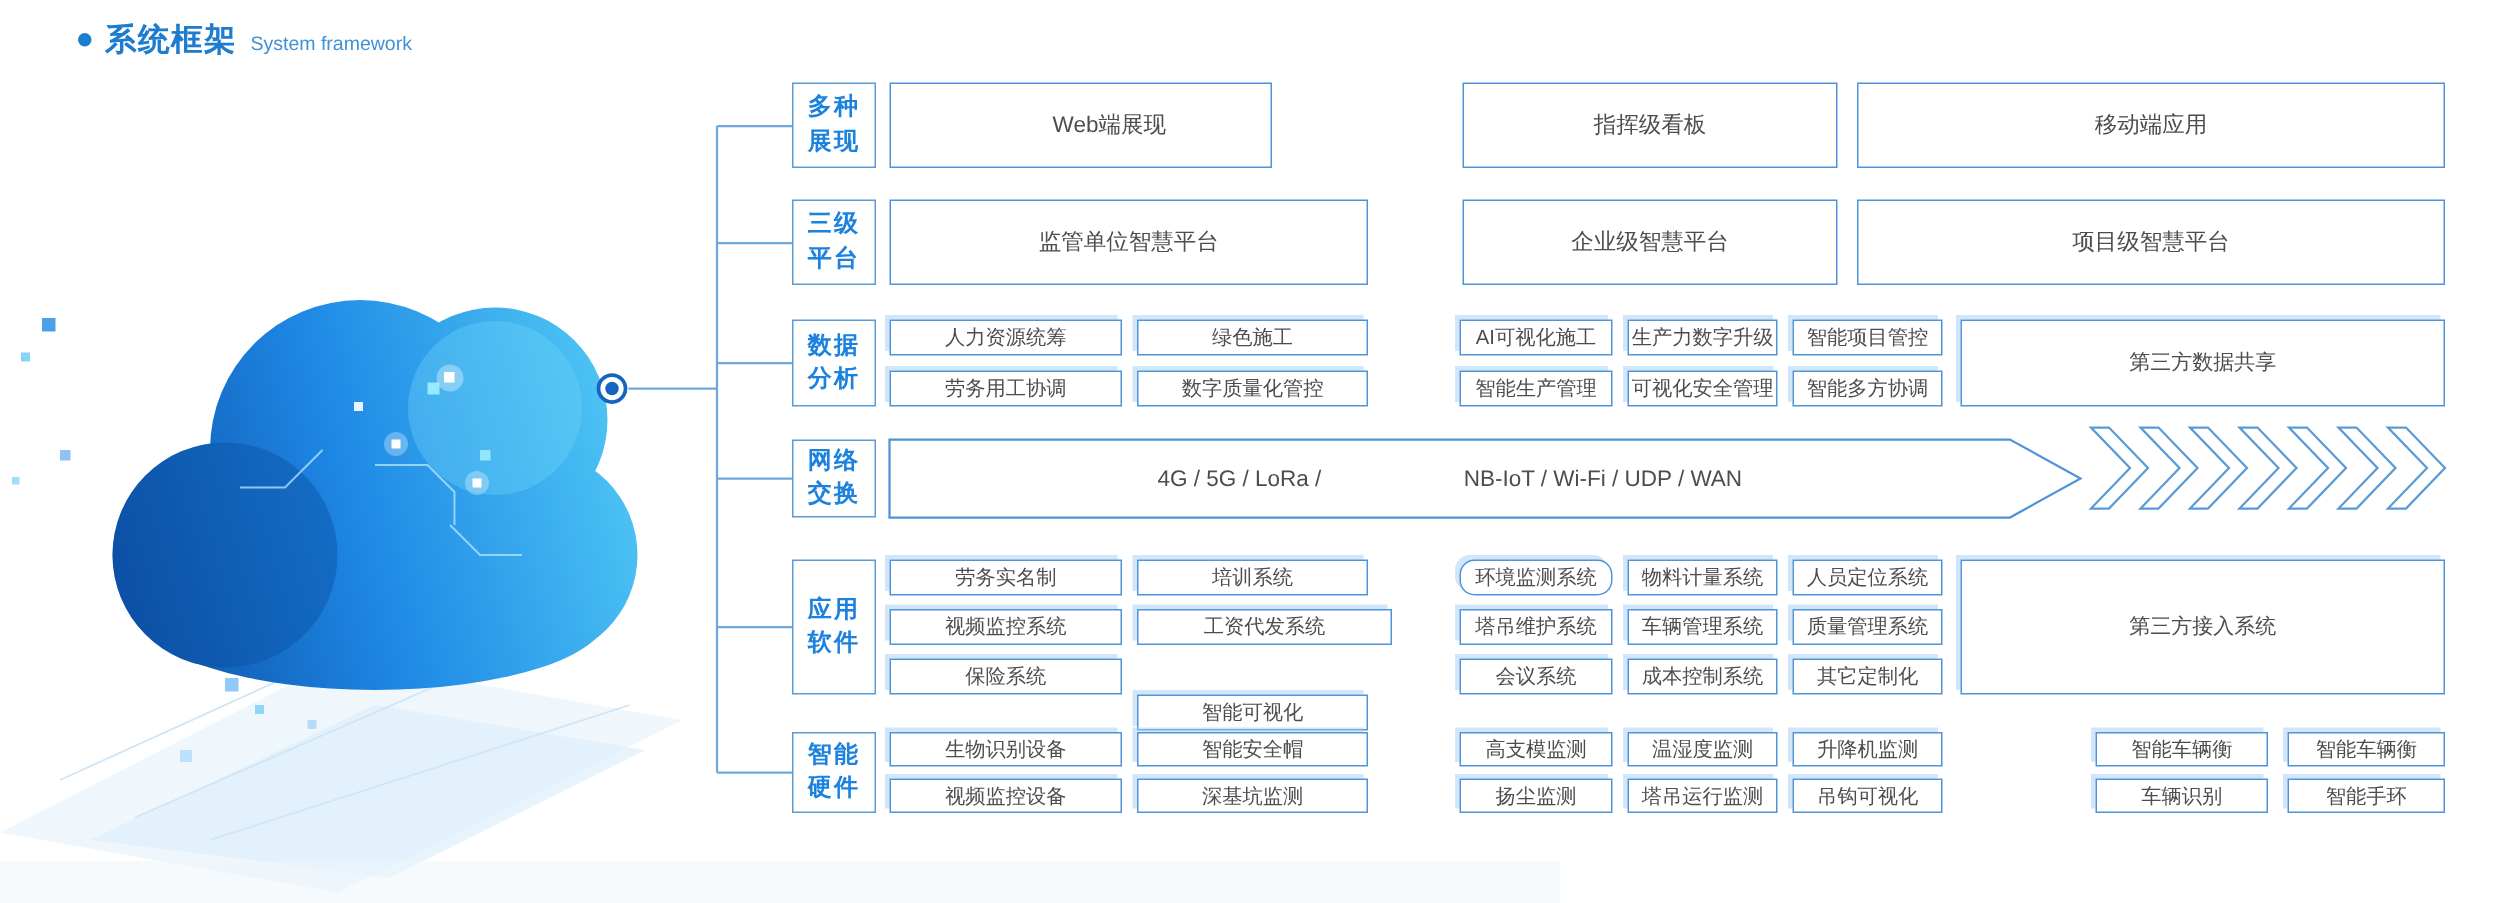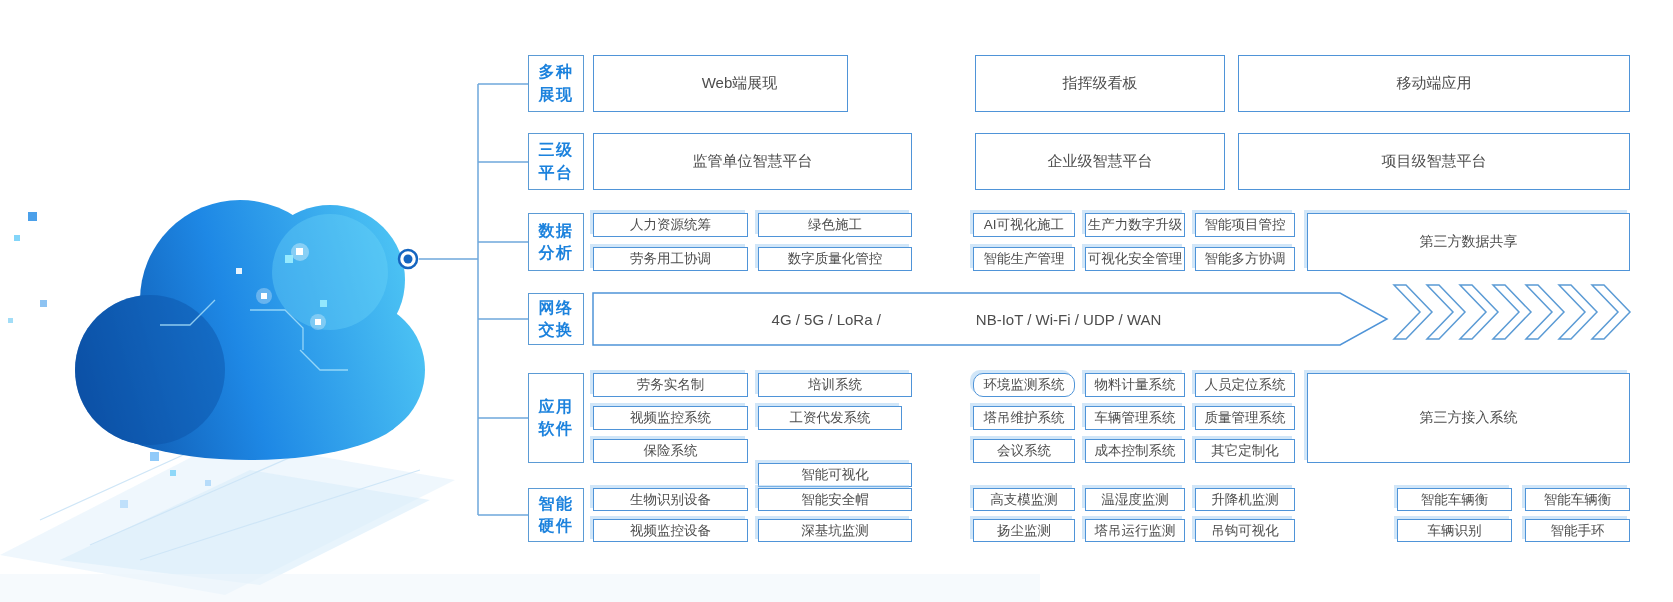--- a/index.html
+++ b/index.html
@@ -19,20 +19,25 @@
   .bx.cat{flex-direction:column;color:#1c82dd;font-weight:bold;font-size:16px;
           line-height:1.4;letter-spacing:1.5px;border-color:#5b9bd5;}
   .net-text{position:absolute;display:flex;align-items:center;justify-content:center;
             gap:95px;color:#4d4d4d;font-size:15px;z-index:2;}
 </style>
 </head>
 <body>
 
 <div id="stage">
 
+  <div class="title">
+    <span class="bullet"></span>
+    <span class="title-zh">系统框架</span>
+    <span class="title-en">System framework</span>
+  </div>
 
   <svg id="art" width="1673" height="602" viewBox="0 0 1673 602">
     <defs>
       <linearGradient id="gc" gradientUnits="userSpaceOnUse" x1="80" y1="390" x2="430" y2="290">
         <stop offset="0" stop-color="#0d52a8"></stop>
         <stop offset="0.45" stop-color="#1e88e5"></stop>
         <stop offset="1" stop-color="#50c8f5"></stop>
       </linearGradient>
     </defs>
 
@@ -136,21 +141,21 @@
     <div class="bx cat" style="left: 528px; top: 373px; width: 56px; height: 90px;">
       <span>应用</span>
       <span>软件</span>
     </div>
     <div class="bx small" style="left: 593px; top: 373px; width: 155px; height: 24px;">劳务实名制</div>
     <div class="bx small" style="left: 758px; top: 373px; width: 154px; height: 24px;">培训系统</div>
     <div class="bx small" style="left: 973px; top: 373px; width: 102px; height: 24px; border-radius: 10px;">环境监测系统</div>
     <div class="bx small" style="left: 1085px; top: 373px; width: 100px; height: 24px;">物料计量系统</div>
     <div class="bx small" style="left: 1195px; top: 373px; width: 100px; height: 24px;">人员定位系统</div>
     <div class="bx small" style="left: 593px; top: 406px; width: 155px; height: 24px;">视频监控系统</div>
-    <div class="bx small" style="left: 758px; top: 406px; width: 144px; height: 24px;">工资代发系统</div>
+    <div class="bx small" style="left: 758px; top: 406px; width: 170px; height: 24px;">工资代发系统</div>
     <div class="bx small" style="left: 973px; top: 406px; width: 102px; height: 24px;">塔吊维护系统</div>
     <div class="bx small" style="left: 1085px; top: 406px; width: 100px; height: 24px;">车辆管理系统</div>
     <div class="bx small" style="left: 1195px; top: 406px; width: 100px; height: 24px;">质量管理系统</div>
     <div class="bx small" style="left: 593px; top: 439px; width: 155px; height: 24px;">保险系统</div>
     <div class="bx small" style="left: 758px; top: 439px; width: 154px; height: 24px; margin-top: 24px;">智能可视化</div>
     <div class="bx small" style="left: 973px; top: 439px; width: 102px; height: 24px;">会议系统</div>
     <div class="bx small" style="left: 1085px; top: 439px; width: 100px; height: 24px;">成本控制系统</div>
     <div class="bx small" style="left: 1195px; top: 439px; width: 100px; height: 24px;">其它定制化</div>
     <div class="bx tall" style="left: 1307px; top: 373px; width: 323px; height: 90px;">第三方接入系统</div>
     <div class="bx cat" style="left: 528px; top: 488px; width: 56px; height: 54px;">

